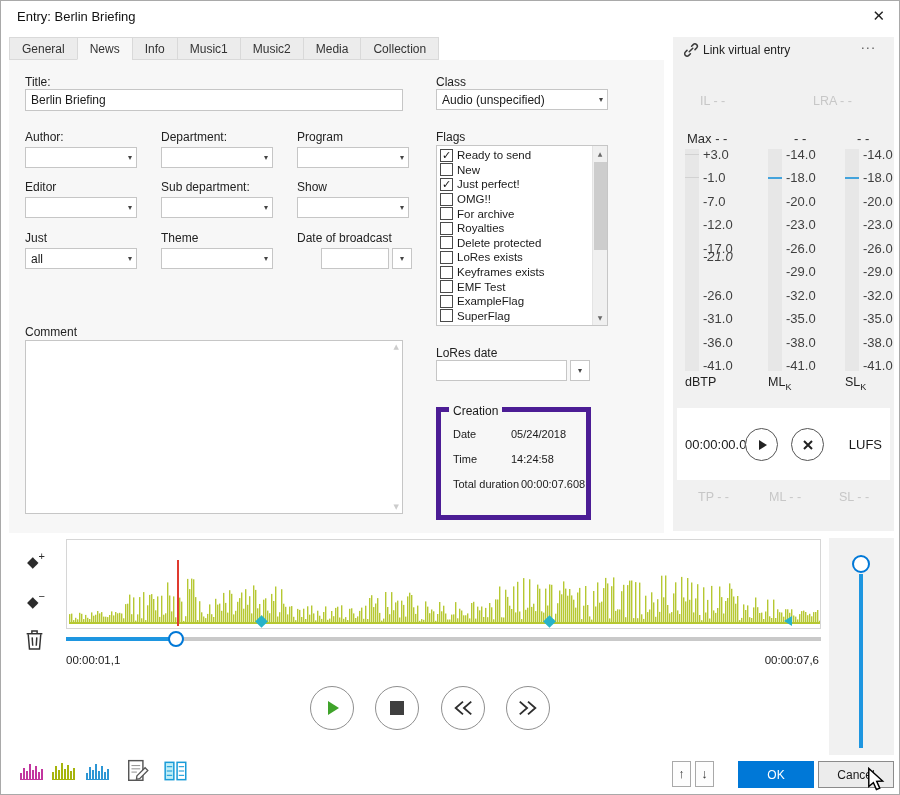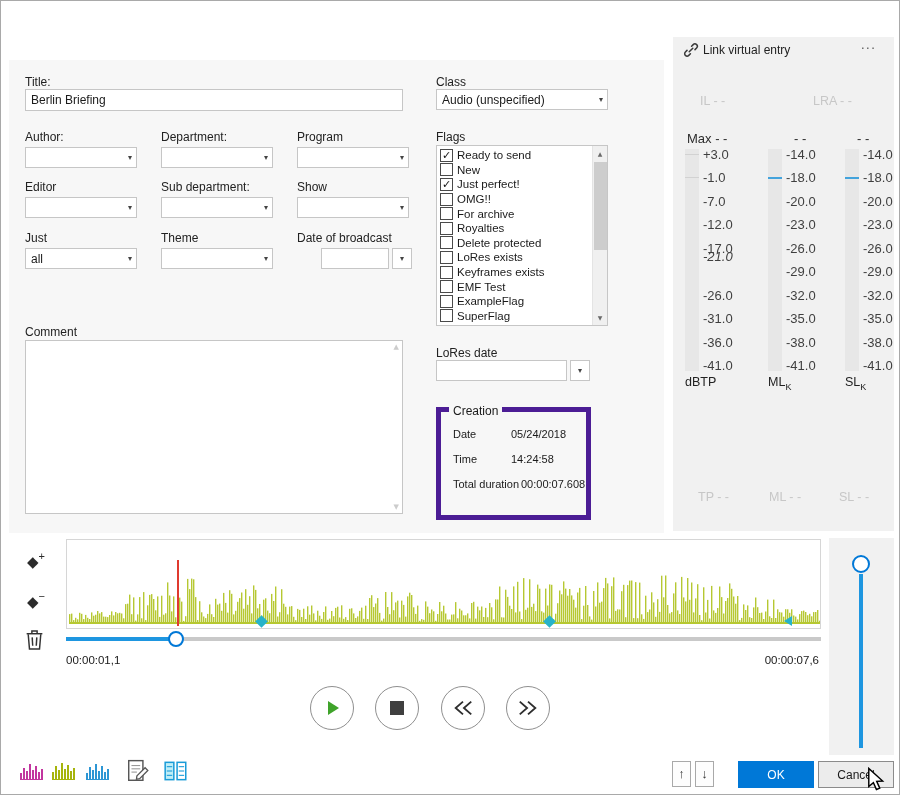--- a/index.html
+++ b/index.html
@@ -90,21 +90,34 @@
   .btn{position:absolute;top:760px;width:76px;height:27px;font-size:12px;display:flex;align-items:center;justify-content:center;cursor:pointer}
   .btn.primary{background:#0078d7;color:#fff;border:1px solid #0078d7}
   .btn.normal{background:#ececec;color:#1a1a1a;border:1px solid #8b8b8b}
   .cursor{position:absolute;left:866px;top:766px;z-index:20;pointer-events:none}
 </style>
 </head>
 <body>
 
 <div class="dialog">
 
-
+  <div class="titlebar">
+    <span class="win-title">Entry: Berlin Briefing</span>
+    <span class="win-close">✕</span>
+  </div>
+
+  <div class="tabs" id="tabs">
+      <div class="tab">General</div>
+      <div class="tab active">News</div>
+      <div class="tab">Info</div>
+      <div class="tab">Music1</div>
+      <div class="tab">Music2</div>
+      <div class="tab">Media</div>
+      <div class="tab">Collection</div>
+    </div>
 
   <div class="tab-panel">
 
     <span class="lbl" style="left:16px;top:15px">Title:</span>
     <div class="textbox" style="left:16px;top:29px;width:378px;height:22px">
       <span>Berlin Briefing</span>
     </div>
 
     <span class="lbl" style="left:16px;top:70px">Author:</span>
     <span class="lbl" style="left:152px;top:70px">Department:</span>
@@ -304,20 +317,34 @@
         <span class="tick-label" style="top: 140.667px;">-32.0</span>
         <span class="tick-label" style="top: 164.111px;">-35.0</span>
         <span class="tick-label" style="top: 187.556px;">-38.0</span>
         <span class="tick-label" style="top: 211px;">-41.0</span>
       </div>
 
     <span class="mname" style="left:12px"><span>dBTP</span><sub></sub></span>
     <span class="mname" style="left:95px"><span>ML</span><sub>K</sub></span>
     <span class="mname" style="left:172px"><span>SL</span><sub>K</sub></span>
 
+    <div class="rp-box">
+      <span class="rp-time">00:00:00.0</span>
+      <div class="mini-circle" style="left:68px;top:20px">
+        <svg width="14" height="14">
+            <polygon points="4,2 4,12 12,7" fill="#222"></polygon>
+          </svg>
+      </div>
+      <div class="mini-circle" style="left:114px;top:20px">
+        <svg width="14" height="14">
+            <path d="M3 3 L11 11 M11 3 L3 11" stroke="#222" stroke-width="2"></path>
+          </svg>
+      </div>
+      <span class="rp-lufs">LUFS</span>
+    </div>
 
     <span class="gray-stat" style="left:25px;top:453px">TP - -</span>
     <span class="gray-stat" style="left:96px;top:453px">ML - -</span>
     <span class="gray-stat" style="left:166px;top:453px">SL - -</span>
   </div>
 
   <div class="marker-btn" style="left:26px;top:552px">
     <span class="diam">◆</span><span class="pm">+</span>
   </div>
   <div class="marker-btn" style="left:26px;top:592px">

